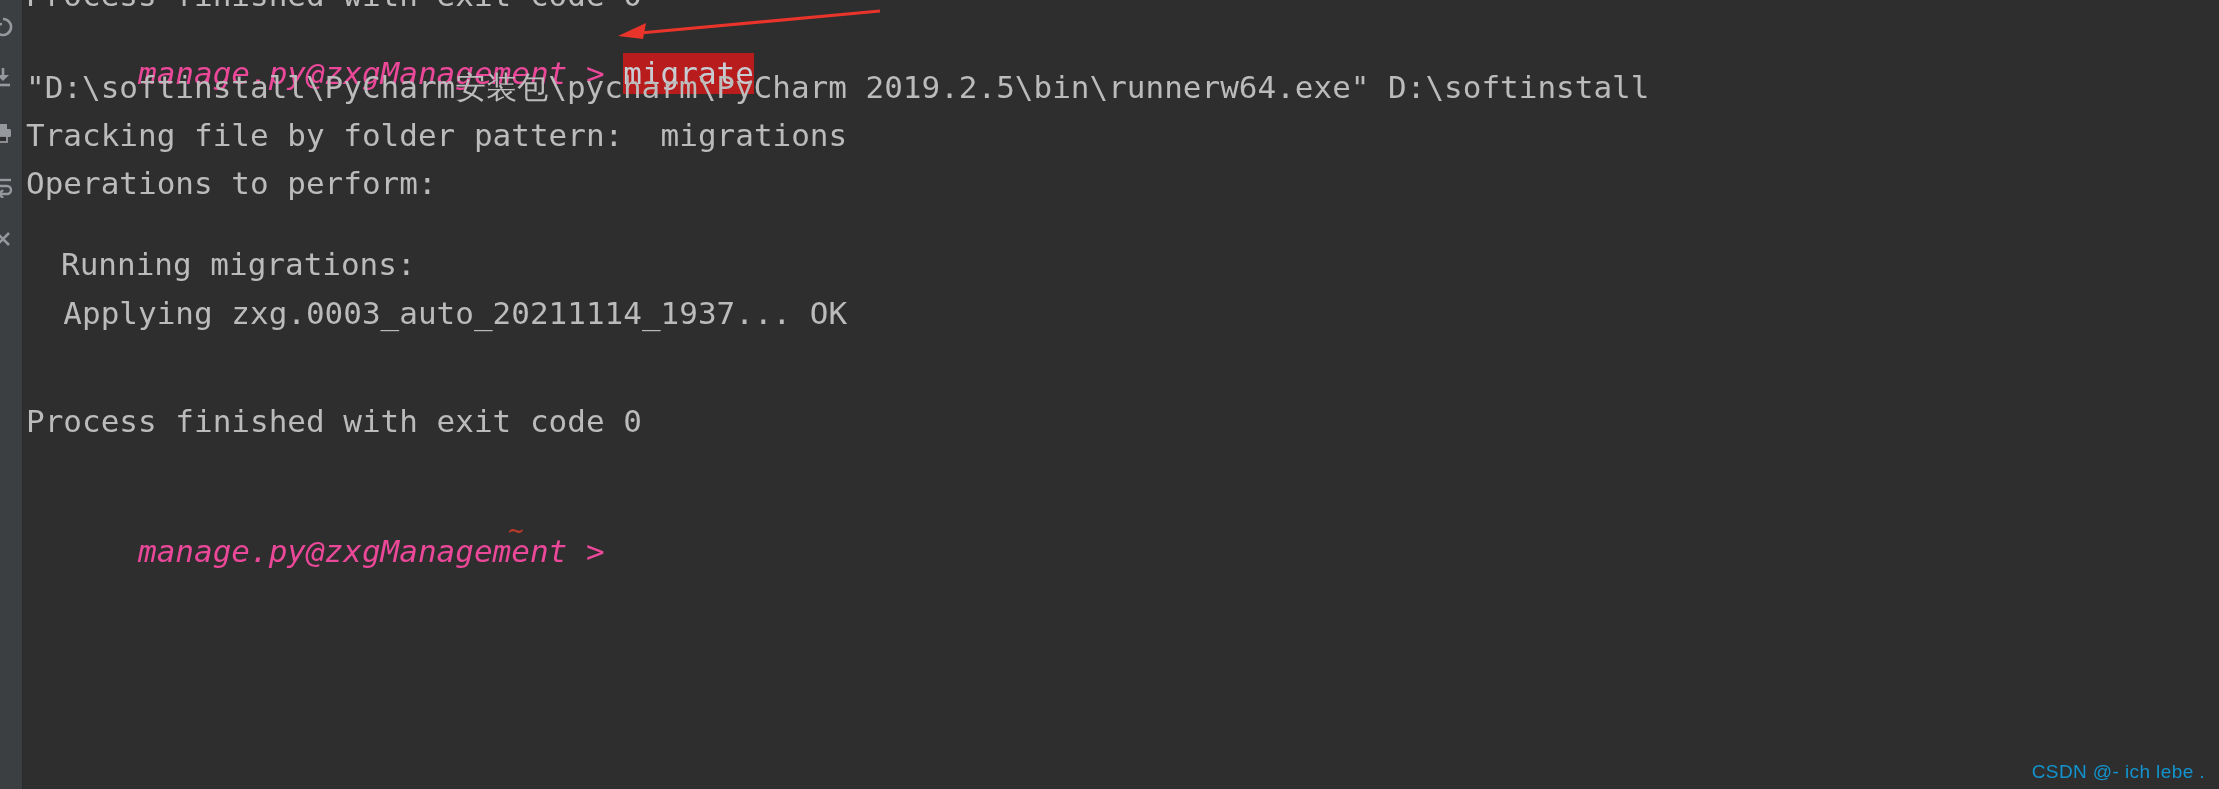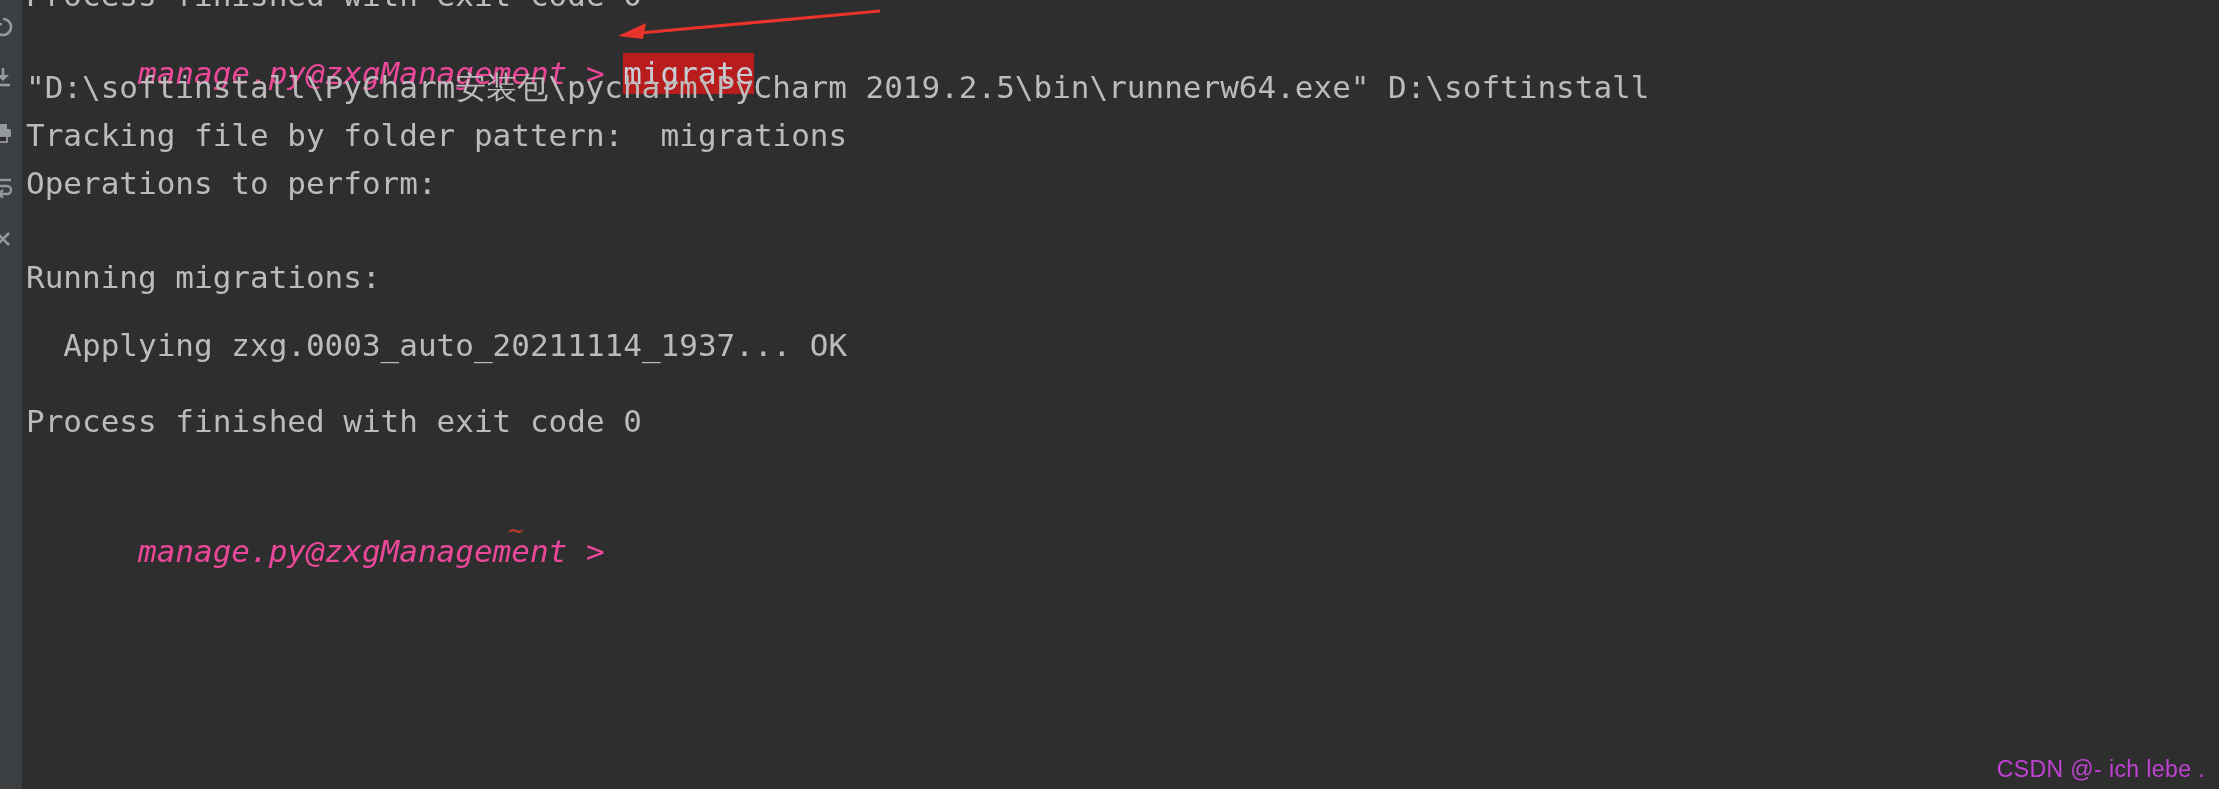--- a/index.html
+++ b/index.html
@@ -86,22 +86,22 @@
     width: 280px;
     height: 40px;
     pointer-events: none;
   }
 
   
   #watermark {
     position: absolute;
     right: 14px;
     bottom: 6px;
-    color: #d946ef;
-    font-size: 23px;
+    color: #0ea5e9;
+    font-size: 19px;
     font-family: "Liberation Sans", sans-serif;
     opacity: .85;
     letter-spacing: .4px;
   }
 </style>
 </head>
 <body>
 
 <div id="screen">
 
@@ -150,22 +150,22 @@
 
     <div class="line clipped-top">Process finished with exit code 0</div>
 
     <div class="line" style="top:22px;">
       <span class="prompt">manage.py@zxgManagement &gt;</span><span> </span><span class="sel">migrate</span>
     </div>
 
     <div class="line" style="top:70px;">"D:\softinstall\PyCharm安装包\pycharm\PyCharm 2019.2.5\bin\runnerw64.exe" D:\softinstall</div>
     <div class="line" style="top:166px;">Operations to perform:</div>
     <div class="line" style="top:118px;">Tracking file by folder pattern:  migrations</div>
-    <div class="line" style="top:260px;">Running migrations:</div>
-    <div class="line" style="top:328px;text-align:center;">  Applying zxg.0003_auto_20211114_1937... OK</div>
+    <div class="line" style="top:247px;margin-left:35px;">Running migrations:</div>
+    <div class="line" style="top:296px;text-align:center;">  Applying zxg.0003_auto_20211114_1937... OK</div>
     <div class="line" style="top:358px;"></div>
     <div class="line" style="top:404px;">Process finished with exit code 0</div>
 
     <div class="line" style="top:500px;">
       <span class="prompt">manage.py@zxgManagement &gt;</span>
     </div>
     <div class="caret-mark" style="left:486px; top:515px;">~</div>
 
   </div>
 

